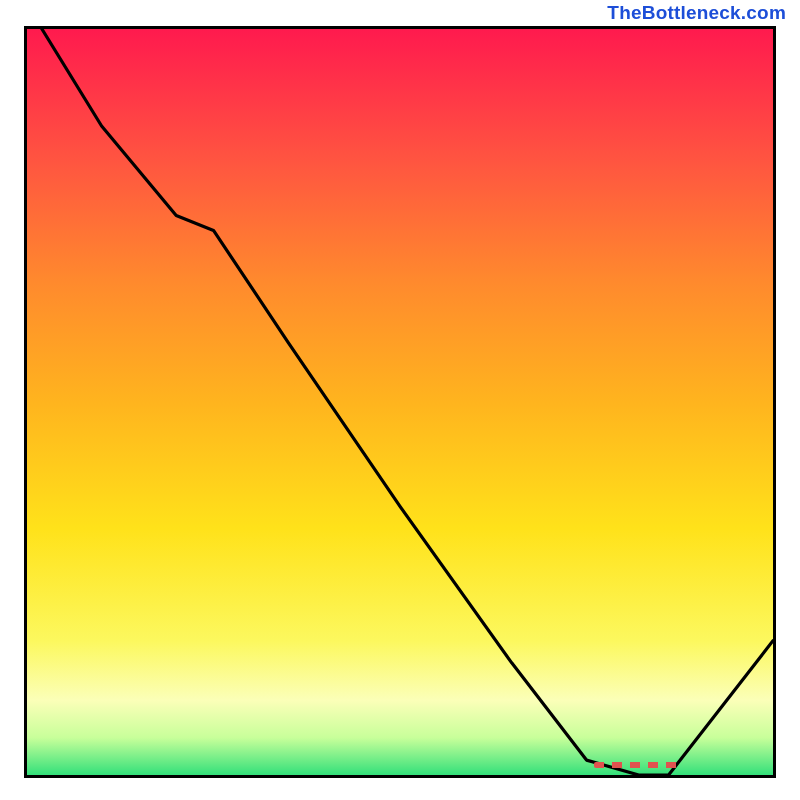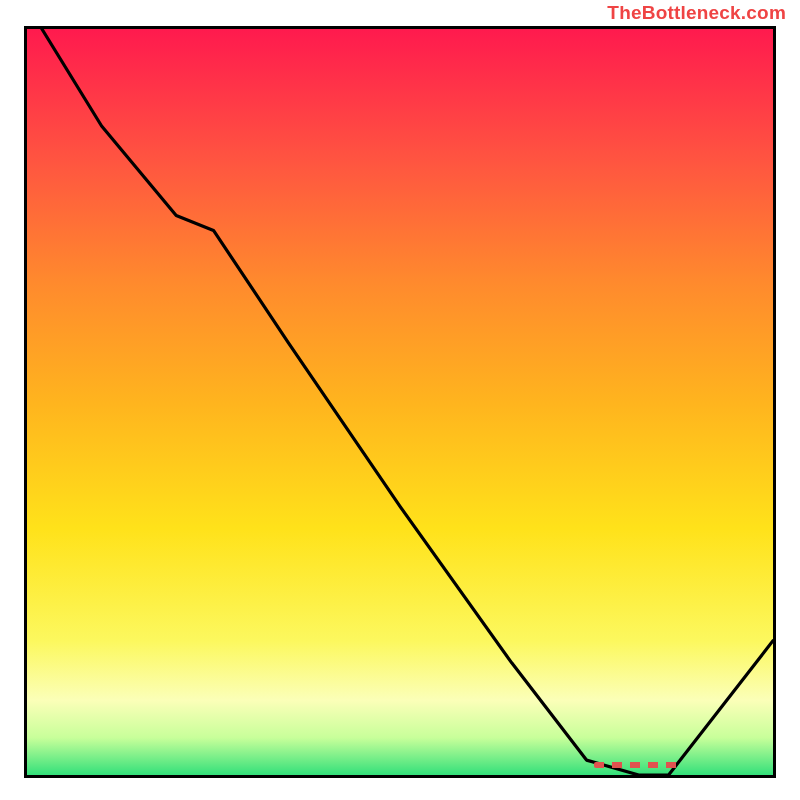--- a/index.html
+++ b/index.html
@@ -15,21 +15,21 @@
     position: relative;
     width: 800px;
     height: 800px;
   }
   .watermark {
     position: absolute;
     top: 2px;
     right: 14px;
     font-size: 19px;
     font-weight: 600;
-    color: #ef4444;
+    color: #1d4ed8;
     letter-spacing: 0.2px;
     z-index: 10;
   }
   .plot-area {
     position: absolute;
     left: 24px;
     top: 26px;
     width: 752px;
     height: 752px;
     box-sizing: border-box;

